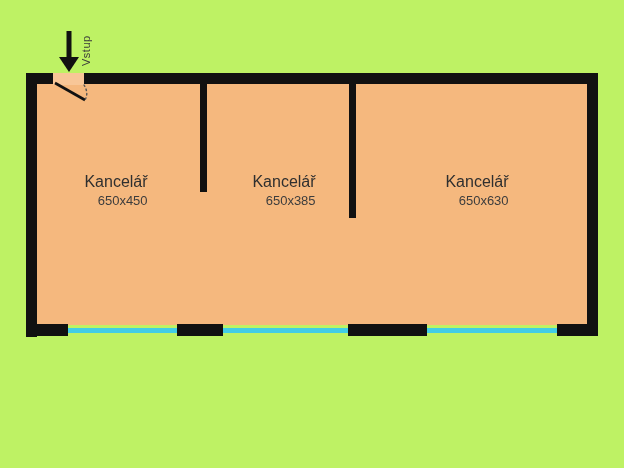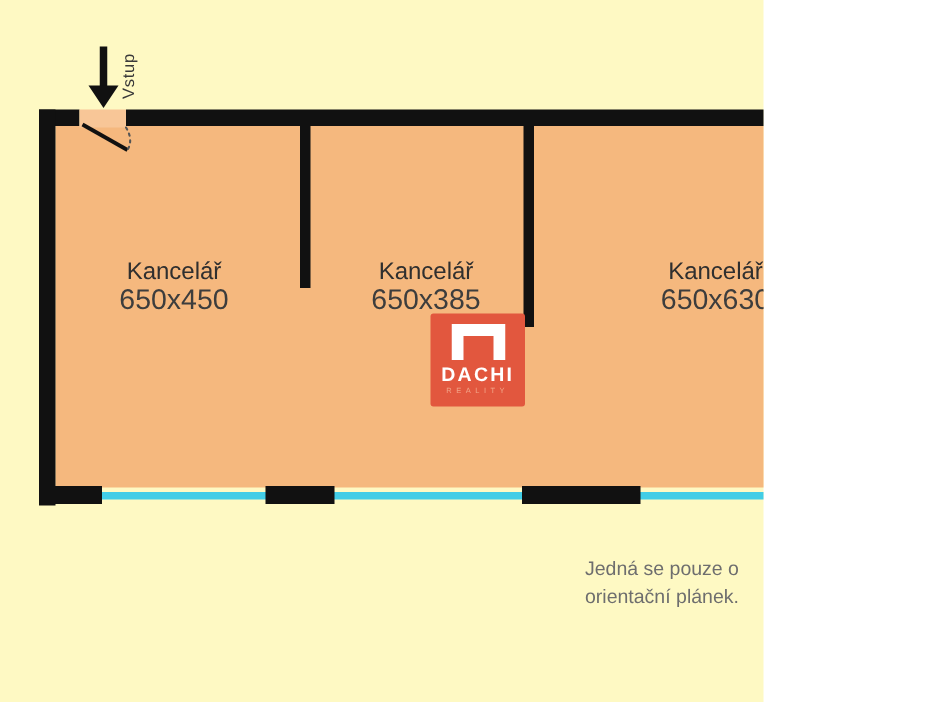--- a/index.html
+++ b/index.html
@@ -1,21 +1,21 @@
 <!DOCTYPE html>
 <html><head>
 <meta charset="utf-8">
 <style>
   html, body { margin: 0; padding: 0; background: #ffffff; }
   body { font-family: "Liberation Sans", "DejaVu Sans", sans-serif; }
   .canvas {
     position: relative;
-    width: 509px;
+    width: 624px;
     height: 468px;
-    background: #fef9c3;
+    background: #bef264;
     overflow: hidden;
   }
   .abs { position: absolute; }
 
   
   .floor {
     left: 37px; top: 84px; width: 550px; height: 241px;
     background: #F5B87E;
   }
   
@@ -57,21 +57,21 @@
   }
 
   
   .room-label {
     transform: translateX(-50%);
     text-align: center;
     top: 172px;
     white-space: nowrap;
   }
   .room-name { font-size: 16px; color: #2f2f2f; line-height: 20px; }
-  .room-dims { font-size: 19px; color: #3d3d3d; line-height: 17px; }
+  .room-dims { font-size: 13px; color: #3d3d3d; line-height: 17px; text-align: right; }
   .room-1 { left: 116px; }
   .room-2 { left: 284px; }
   .room-3 { left: 477px; }
 
   
   .logo {
     left: 287px; top: 209px; width: 63px; height: 62px;
     background: #E2573E;
     border-radius: 2px;
     display: flex;
@@ -143,25 +143,17 @@
   </div>
   <div class="abs room-label room-2">
     <div class="room-name">Kancelář</div>
     <div class="room-dims">650x385</div>
   </div>
   <div class="abs room-label room-3">
     <div class="room-name">Kancelář</div>
     <div class="room-dims">650x630</div>
   </div>
 
-  <div class="abs logo">
-    <svg class="logo-gate" width="36" height="24" viewBox="0 0 36 24">
-      <path d="M0,0 H36 V24 H28 V8 H8 V24 H0 Z" fill="#ffffff"></path>
-    </svg>
-    <div class="logo-brand">DACHI</div>
-    <div class="logo-tagline">REALITY</div>
-  </div>
 
   <div class="abs disclaimer">
-    <div>Jedná se pouze o orientační plánek.</div>
   </div>
 
 </div>
 
 </body></html>

